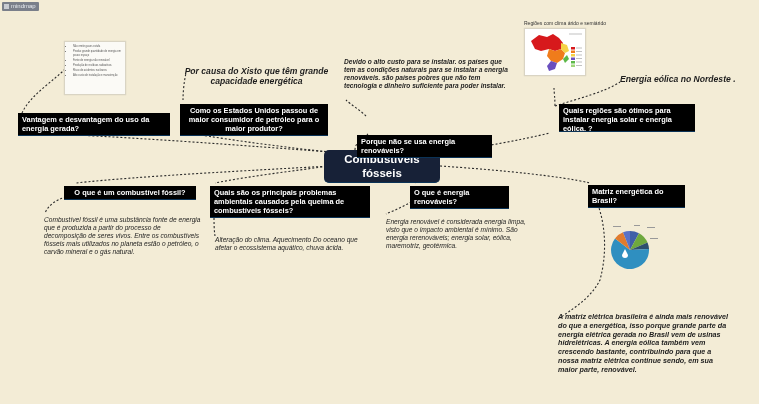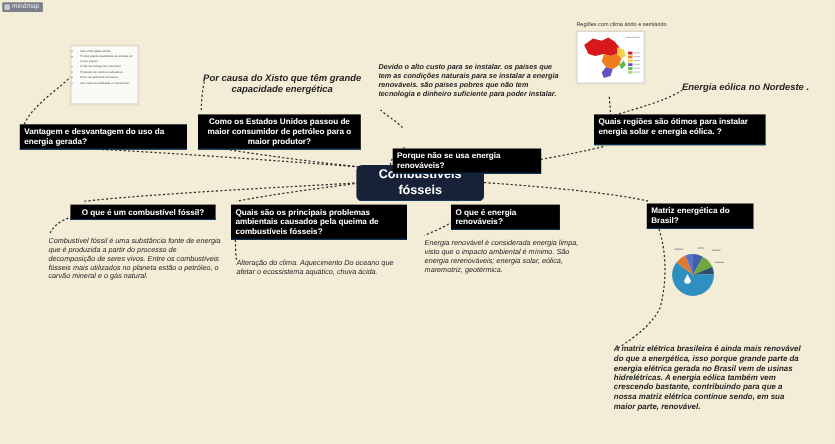--- a/index.html
+++ b/index.html
@@ -82,21 +82,21 @@
 </div>
 
 <div class="node" style="left:180px; top:104px; width:148px; text-align:center;">
   <span>Como os Estados Unidos passou de maior consumidor de petróleo para o maior produtor?</span>
 </div>
 
 <div class="node" style="left:357px; top:119px; width:135px;margin-top:16px;">
   <span>Porque não se usa energia renováveis?</span>
 </div>
 
-<div class="node" style="left:540px; top:104px; width:156px; height:28px;">
+<div class="node" style="left:559px; top:104px; width:136px; height:28px;">
   <span>Quais regiões são ótimos para instalar energia solar e energia eólica. ?</span>
 </div>
 
 <div class="node" style="left:64px; top:186px; width:132px;text-align:center;">
   <span>O que é um combustível fóssil?</span>
 </div>
 
 <div class="node" style="left:210px; top:186px; width:160px;">
   <span>Quais são os principais problemas ambientais causados pela queima de combustíveis fósseis?</span>
 </div>

